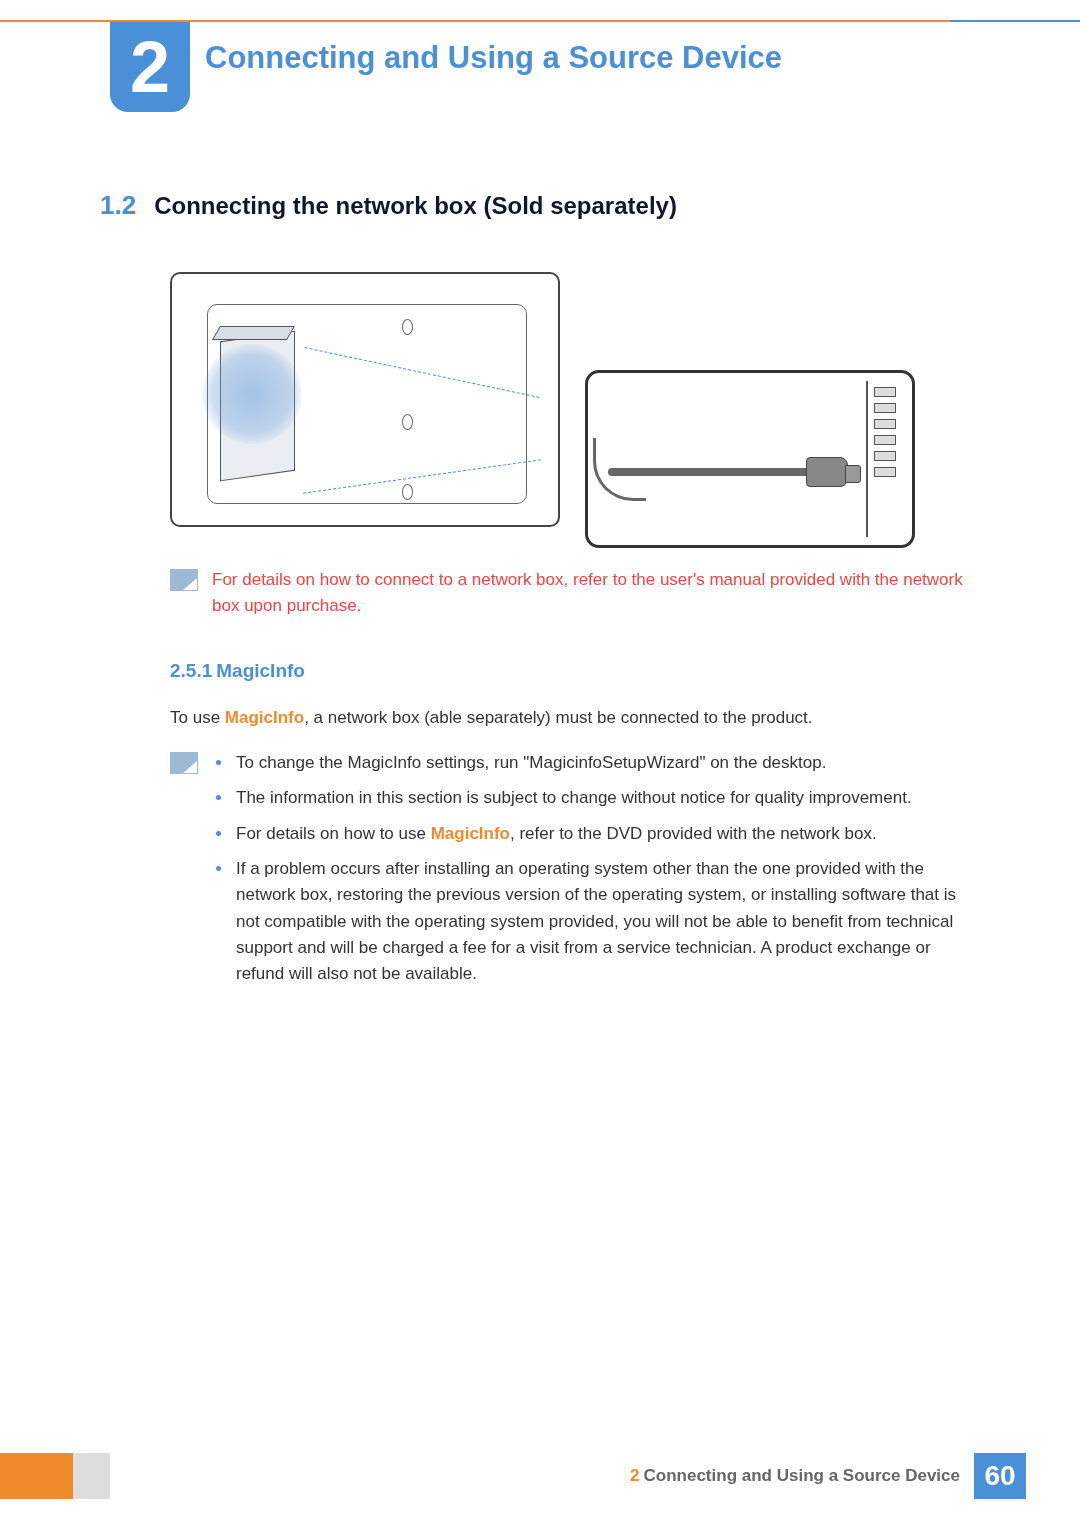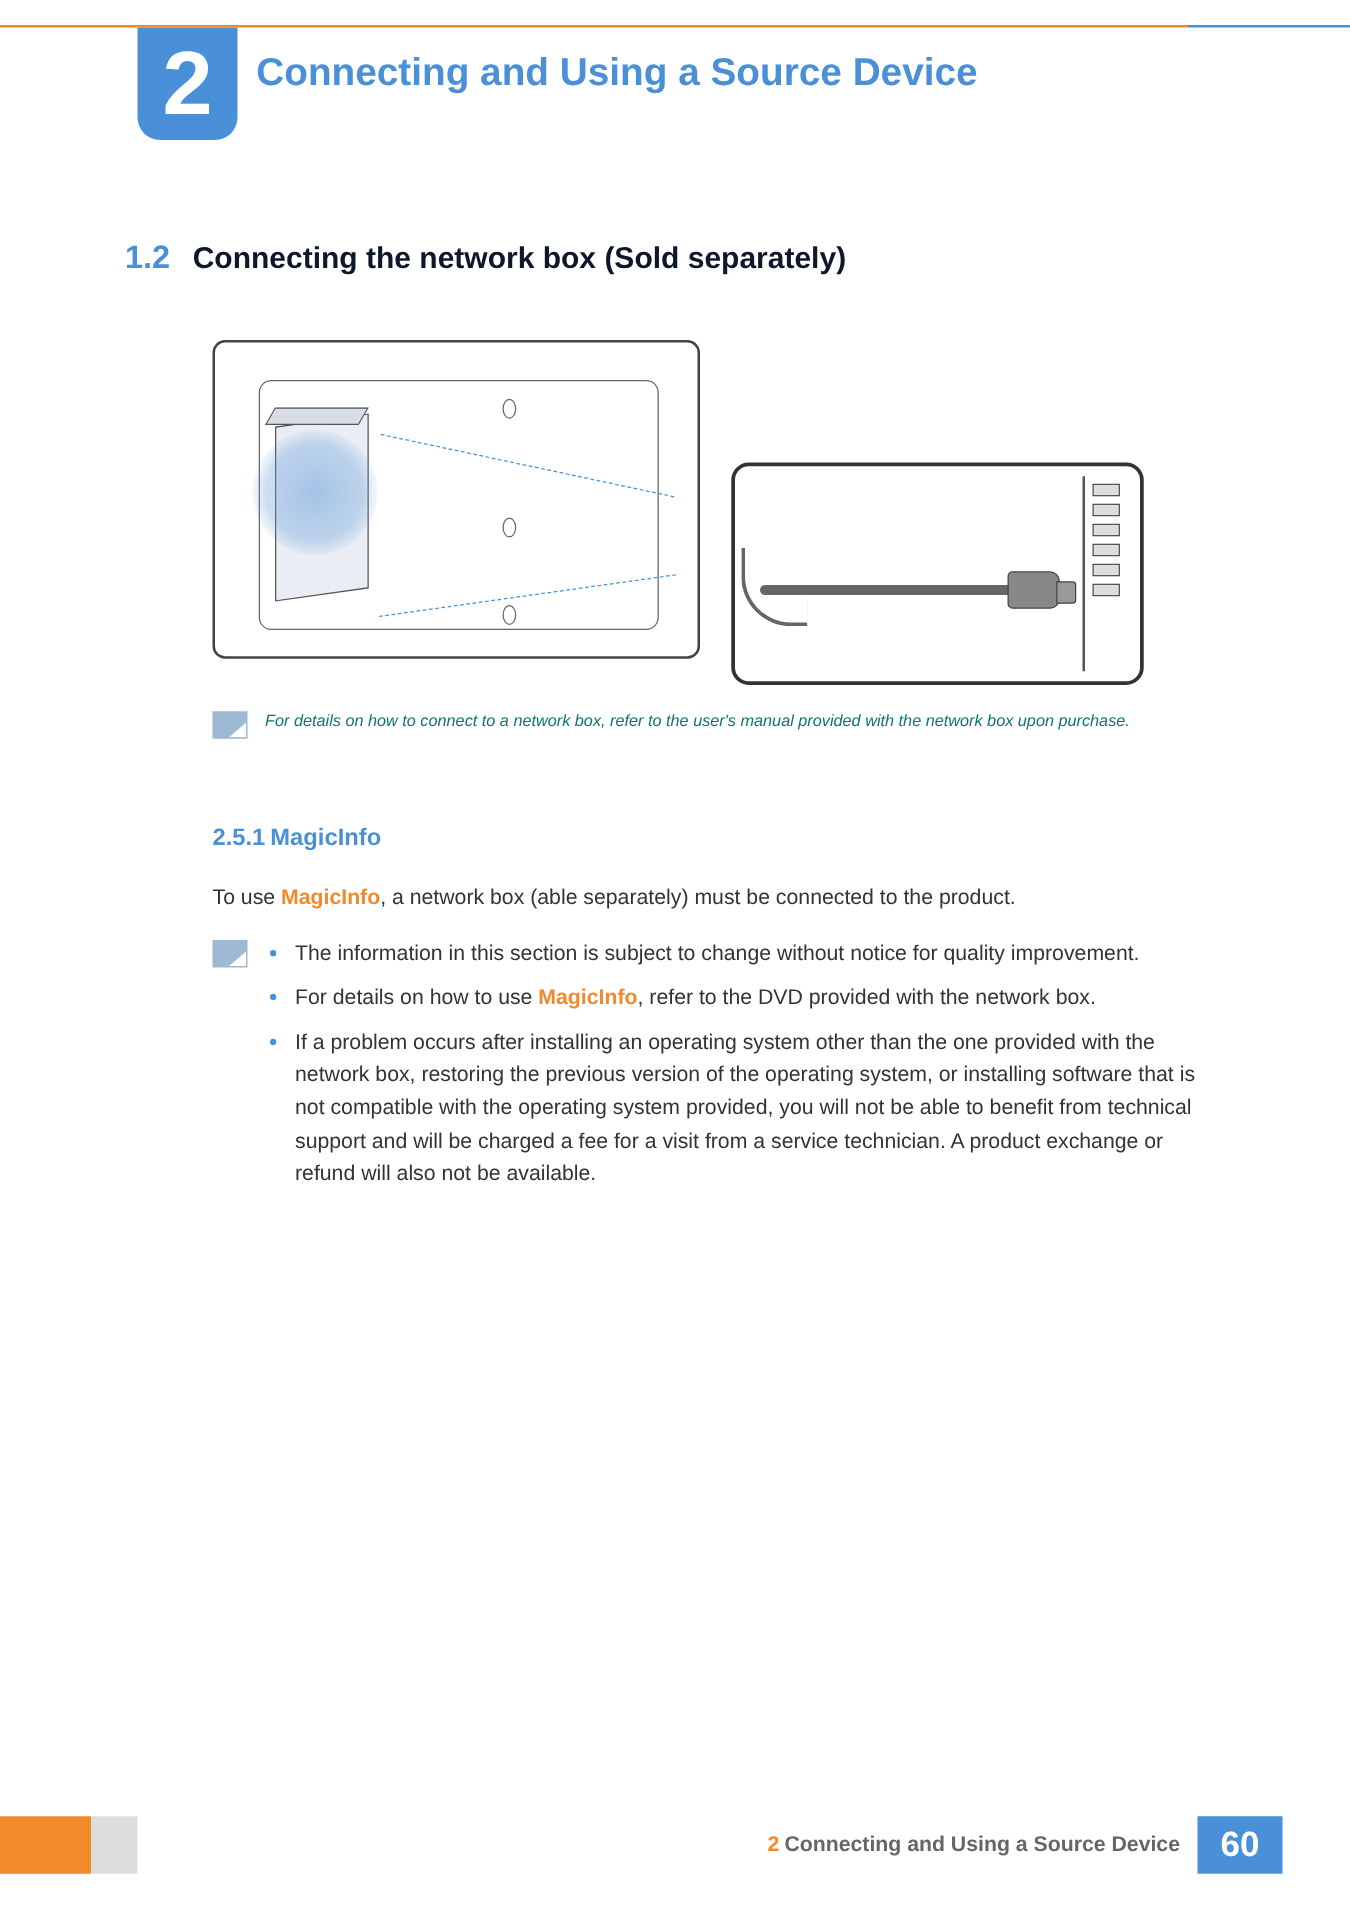--- a/index.html
+++ b/index.html
@@ -190,24 +190,23 @@
   }
   .note-icon::after {
     content: '';
     position: absolute;
     right: 1px; bottom: 1px;
     width: 14px; height: 12px;
     background: #fff;
     clip-path: polygon(0 100%, 100% 100%, 100% 0);
   }
   .note-text {
-    font-size: 13px;
+    font-size: 17px;
     line-height: 1.5;
-    color: #0f766e;
-    font-style: italic;
+    color: #ef4444;
   }
   .subsection-row {
     position: absolute;
     left: 170px; top: 660px;
     display: flex;
     gap: 4px;
     align-items: baseline;
   }
   .subsection-num, .subsection-title {
     color: #4a90d9;
@@ -272,21 +271,21 @@
     font-size: 17px;
     font-weight: bold;
     color: #666;
   }
   .footer-num {
     color: #f18a2b;
     font-weight: bold;
     margin-right: 4px;
   }
   .footer-page {
-    width: 68px;
+    width: 52px;
     background: #4a90d9;
     color: #fff;
     font-size: 28px;
     font-weight: bold;
     display: flex;
     align-items: center;
     justify-content: center;
   }
   .footer-end { width: 54px; }
 </style>
@@ -341,20 +340,21 @@
   <div class="subsection-title">MagicInfo</div>
 </div>
 
 <div class="body-para">
   <span>To use </span><span class="magicinfo-term">MagicInfo</span><span>, a network box (able separately) must be connected to the product.</span>
 </div>
 
 <div class="bullet-block">
   <div class="note-icon"></div>
   <ul class="bullet-list">
+    <li>To change the MagicInfo settings, run "MagicinfoSetupWizard" on the desktop.</li>
     <li>The information in this section is subject to change without notice for quality improvement.</li>
     <li>
       <span>For details on how to use </span><span class="magicinfo-term">MagicInfo</span><span>, refer to the DVD provided with the network box.</span>
     </li>
     <li>If a problem occurs after installing an operating system other than the one provided with the network box, restoring the previous version of the operating system, or installing software that is not compatible with the operating system provided, you will not be able to benefit from technical support and will be charged a fee for a visit from a service technician. A product exchange or refund will also not be available.</li>
   </ul>
 </div>
 
 <div class="footer">
   <div class="footer-stripe">

